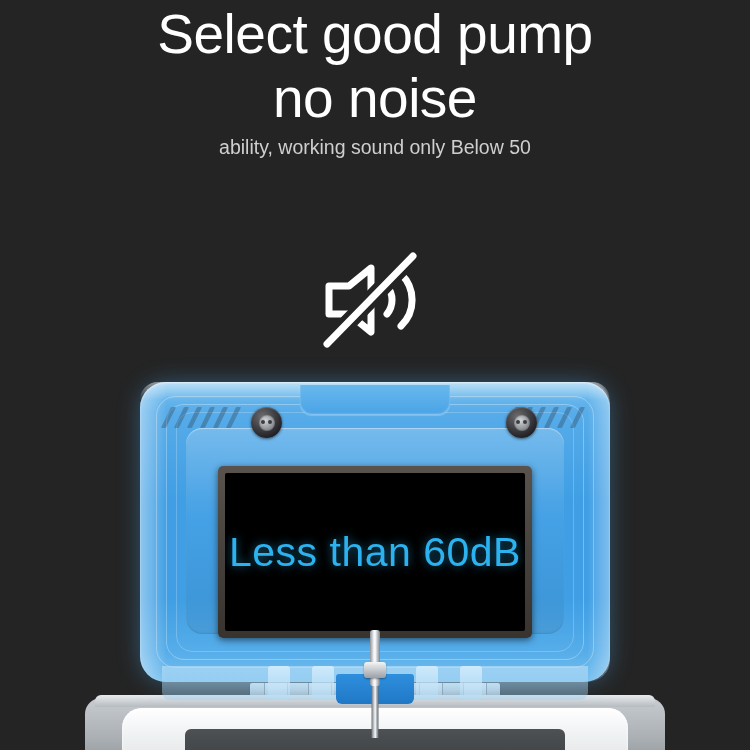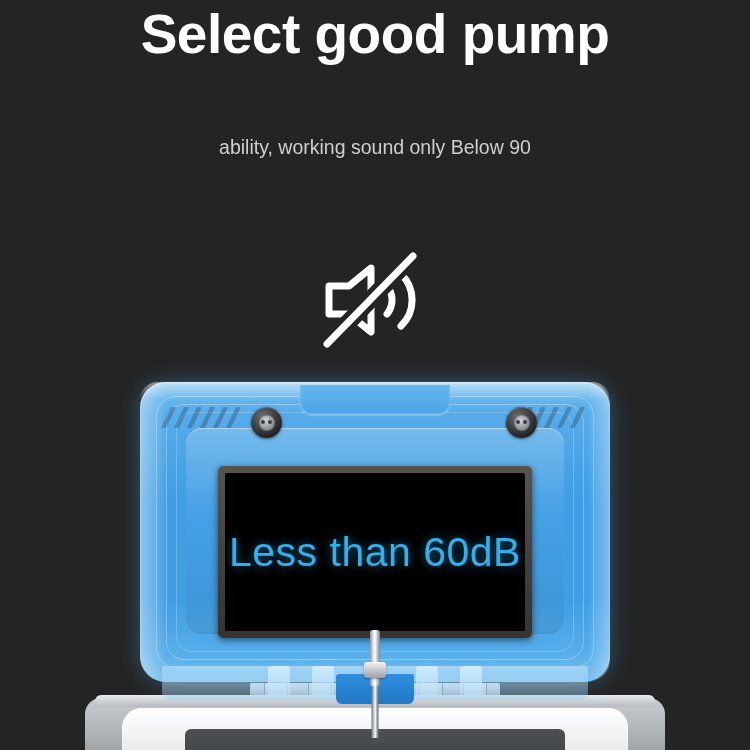--- a/index.html
+++ b/index.html
@@ -17,21 +17,21 @@
     background:#242424;
     overflow:hidden;
   }
 
   
   .headline {
     position:absolute;
     top:2px; left:0; width:750px;
     text-align:center;
     color:#ffffff;
-    font-weight:700;
+    font-weight:400;
     font-size:55px;
     line-height:64px;
     letter-spacing:-0.5px;
   }
   .headline .l2 { display:block; }
 
   
   .body-copy {
     position:absolute;
     top:129px; left:0; width:750px;
@@ -298,24 +298,25 @@
     border-radius:6px 6px 0 0;
   }
 </style>
 </head>
 <body>
 
 <div id="page">
 
   <div class="headline">
     <span class="l1">Select good pump</span>
+    <span class="l2">no noise</span>
   </div>
 
   <div class="body-copy">
-    <span>ability, working sound only Below 90</span>
+    <span>ability, working sound only Below 50</span>
   </div>
 
   <div class="mute-icon-wrap">
     <svg viewBox="0 0 124 104" fill="none" xmlns="http://www.w3.org/2000/svg">
 
       <path d="M58 20 L36 38 L16 38 L16 66 L36 66 L58 84 Z" stroke="#ffffff" stroke-width="7" stroke-linejoin="round" stroke-linecap="round" fill="none"></path>
 
       <path d="M74 38 A22 22 0 0 1 74 66" stroke="#ffffff" stroke-width="7" stroke-linecap="round" fill="none"></path>
       <path d="M88 26 A36 36 0 0 1 88 78" stroke="#ffffff" stroke-width="7" stroke-linecap="round" fill="none"></path>
 

